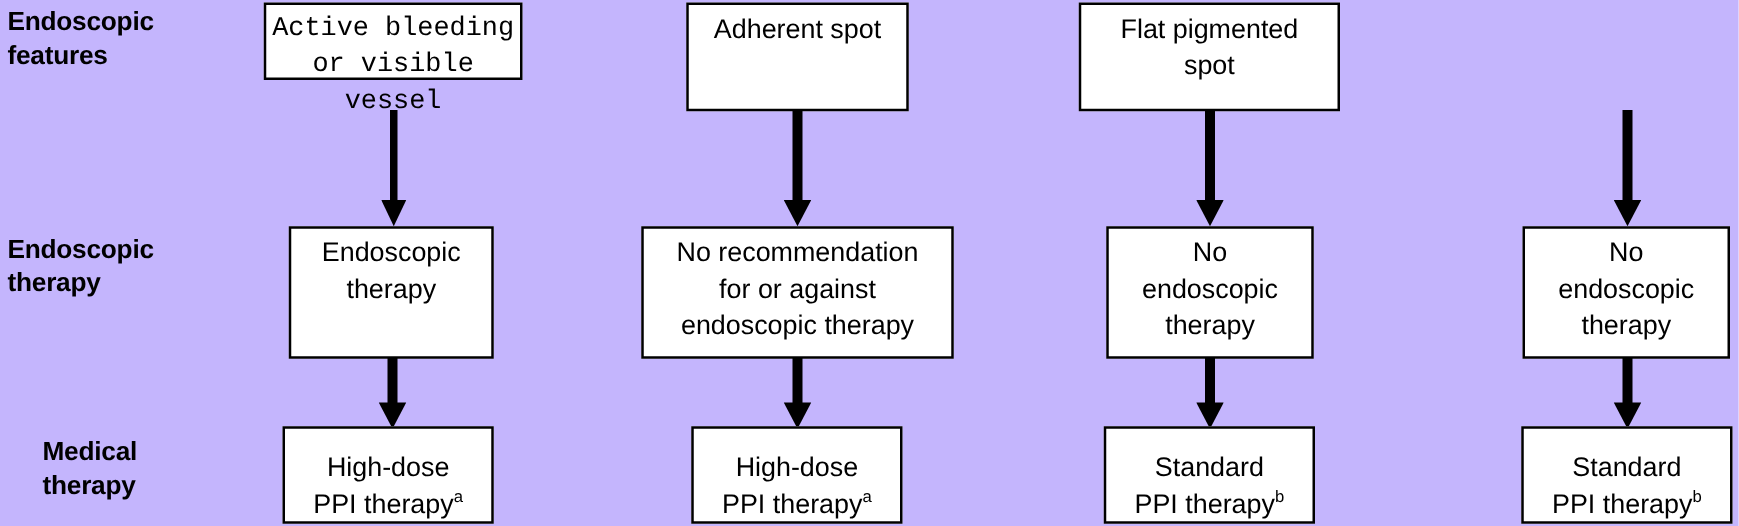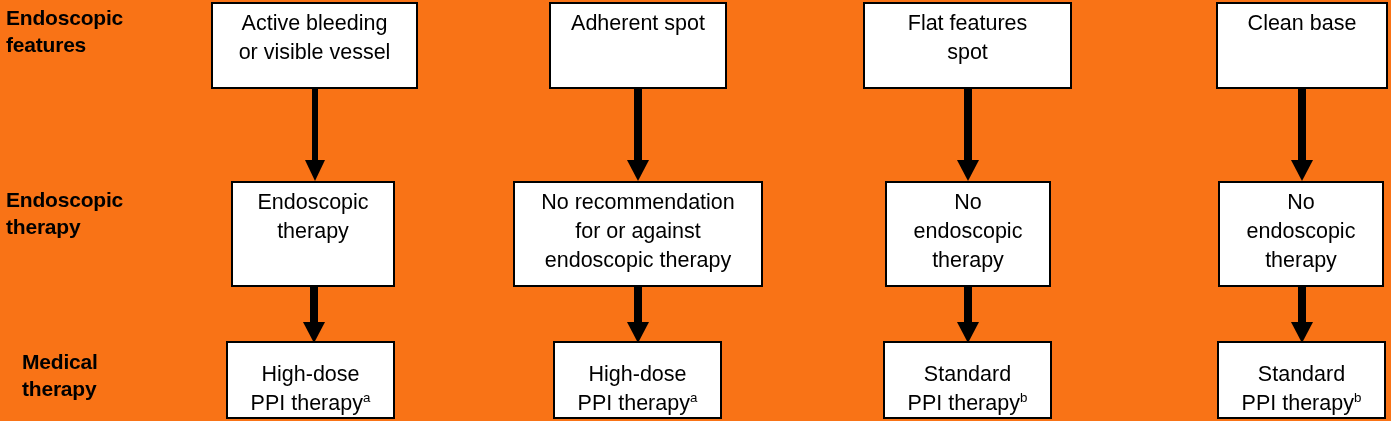--- a/index.html
+++ b/index.html
@@ -4,21 +4,21 @@
 <style>
   html, body {
     margin: 0;
     padding: 0;
     background: #ffffff;
   }
   #canvas {
     position: relative;
     width: 1391px;
     height: 421px;
-    background: #f97316;
+    background: #c4b5fd;
     font-family: "Liberation Sans", sans-serif;
     overflow: hidden;
   }
   .row-label {
     position: absolute;
     font-weight: bold;
     font-size: 21px;
     line-height: 27px;
     color: #000000;
     letter-spacing: -0.2px;
@@ -64,24 +64,24 @@
 <body>
 
 <div id="canvas">
 
   <div class="row-label" style="left:6px; top:4px;">Endoscopic
 features</div>
 
   <div class="row-label" style="left:6px; top:186px;">Endoscopic
 therapy</div>
 
-  <div class="row-label" style="left:22px; top:348px;">Medical
+  <div class="row-label" style="left:34px; top:348px;">Medical
 therapy</div>
 
-  <div class="node-box" style="left:211px; top:2px; width:207px; height:87px;">
+  <div class="node-box" style="left:211px; top:2px; width:207px; height:62px;font-family:Liberation Mono, monospace;">
     <span class="node-text">Active bleeding
 or visible vessel</span>
   </div>
 
   <div class="arrow" style="left:305px; top:88px;">
     <svg width="20" height="94" viewBox="0 0 20 94">
       <rect x="7" y="0" width="6" height="74" fill="#000000"></rect>
       <polygon points="10,93 0,72 20,72" fill="#000000"></polygon>
     </svg>
   </div>
@@ -126,21 +126,21 @@
       <polygon points="11,57 0,36 22,36" fill="#000000"></polygon>
     </svg>
   </div>
 
   <div class="node-box center-v" style="left:553px; top:341px; width:169px; height:78px;">
     <span class="node-text"><span>High-dose
 PPI therapy</span><sup>a</sup></span>
   </div>
 
   <div class="node-box" style="left:863px; top:2px; width:209px; height:87px;">
-    <span class="node-text">Flat features
+    <span class="node-text">Flat pigmented
 spot</span>
   </div>
 
   <div class="arrow" style="left:957px; top:88px;">
     <svg width="22" height="94" viewBox="0 0 22 94">
       <rect x="7" y="0" width="8" height="74" fill="#000000"></rect>
       <polygon points="11,93 0,72 22,72" fill="#000000"></polygon>
     </svg>
   </div>
 
@@ -155,23 +155,20 @@
       <rect x="7" y="0" width="8" height="38" fill="#000000"></rect>
       <polygon points="11,57 0,36 22,36" fill="#000000"></polygon>
     </svg>
   </div>
 
   <div class="node-box center-v" style="left:883px; top:341px; width:169px; height:78px;">
     <span class="node-text"><span>Standard
 PPI therapy</span><sup>b</sup></span>
   </div>
 
-  <div class="node-box" style="left:1216px; top:2px; width:172px; height:87px;">
-    <span class="node-text">Clean base</span>
-  </div>
 
   <div class="arrow" style="left:1291px; top:88px;">
     <svg width="22" height="94" viewBox="0 0 22 94">
       <rect x="7" y="0" width="8" height="74" fill="#000000"></rect>
       <polygon points="11,93 0,72 22,72" fill="#000000"></polygon>
     </svg>
   </div>
 
   <div class="node-box" style="left:1218px; top:181px; width:166px; height:106px;">
     <span class="node-text">No

